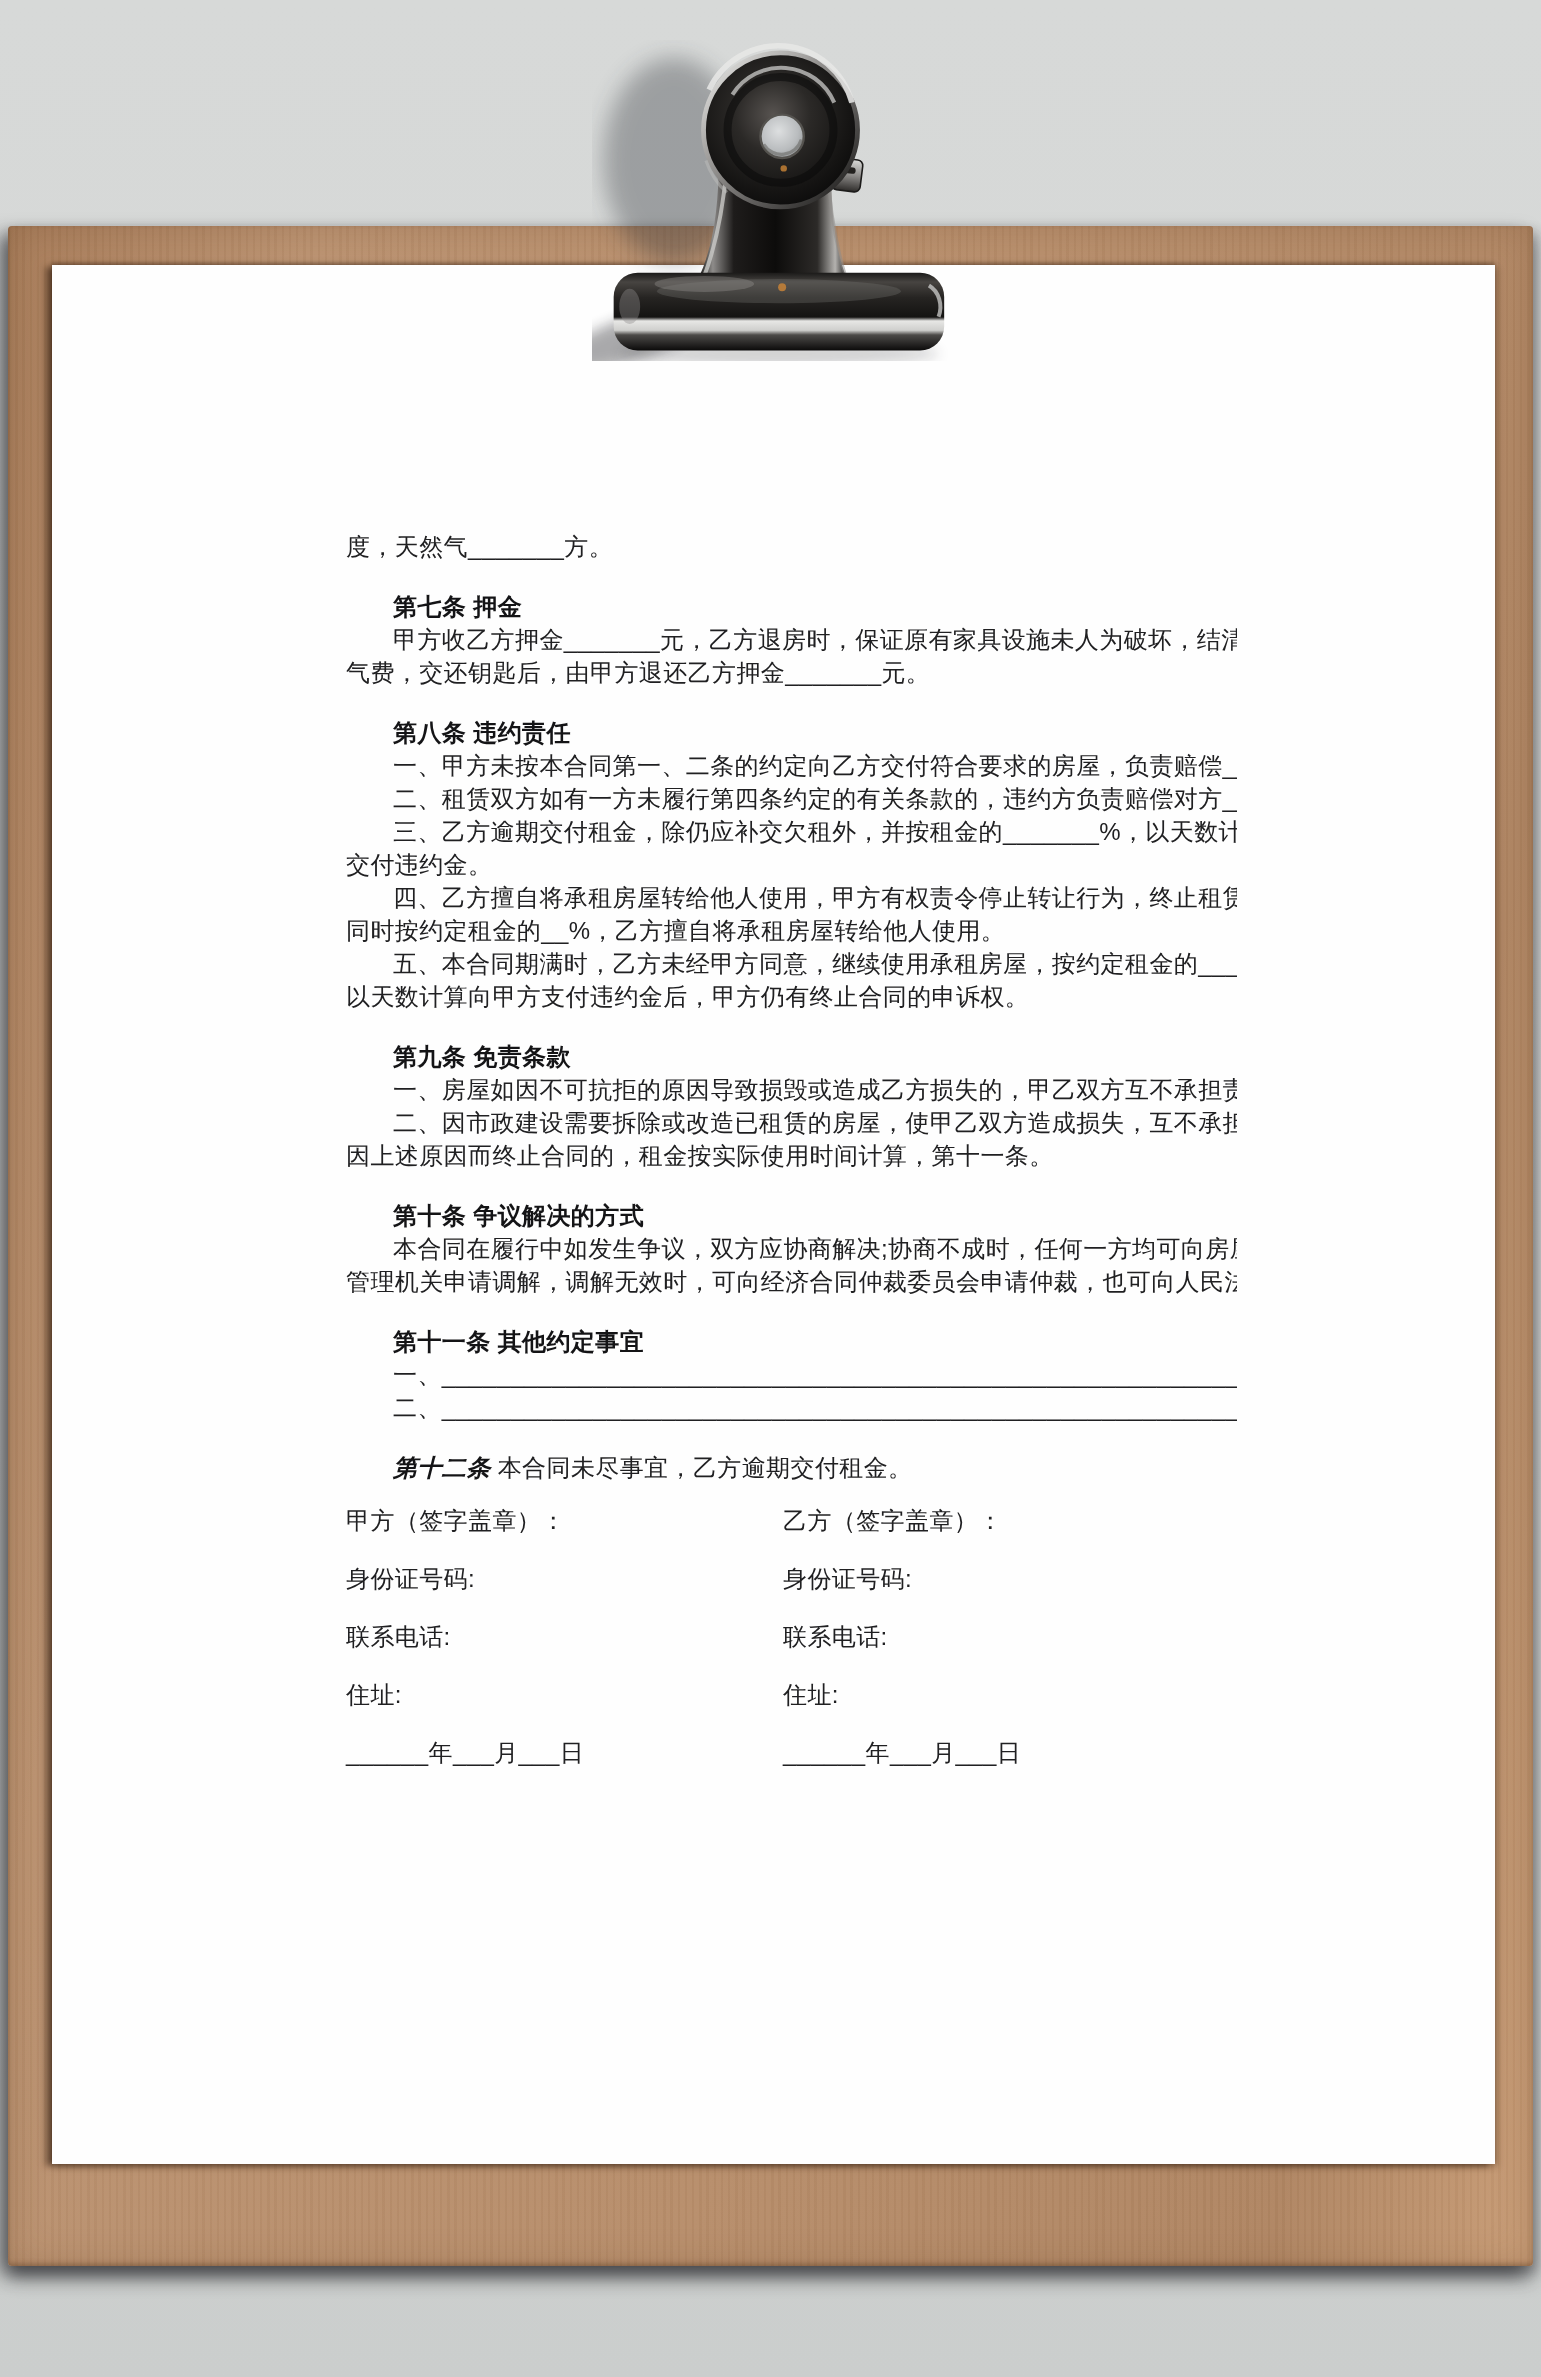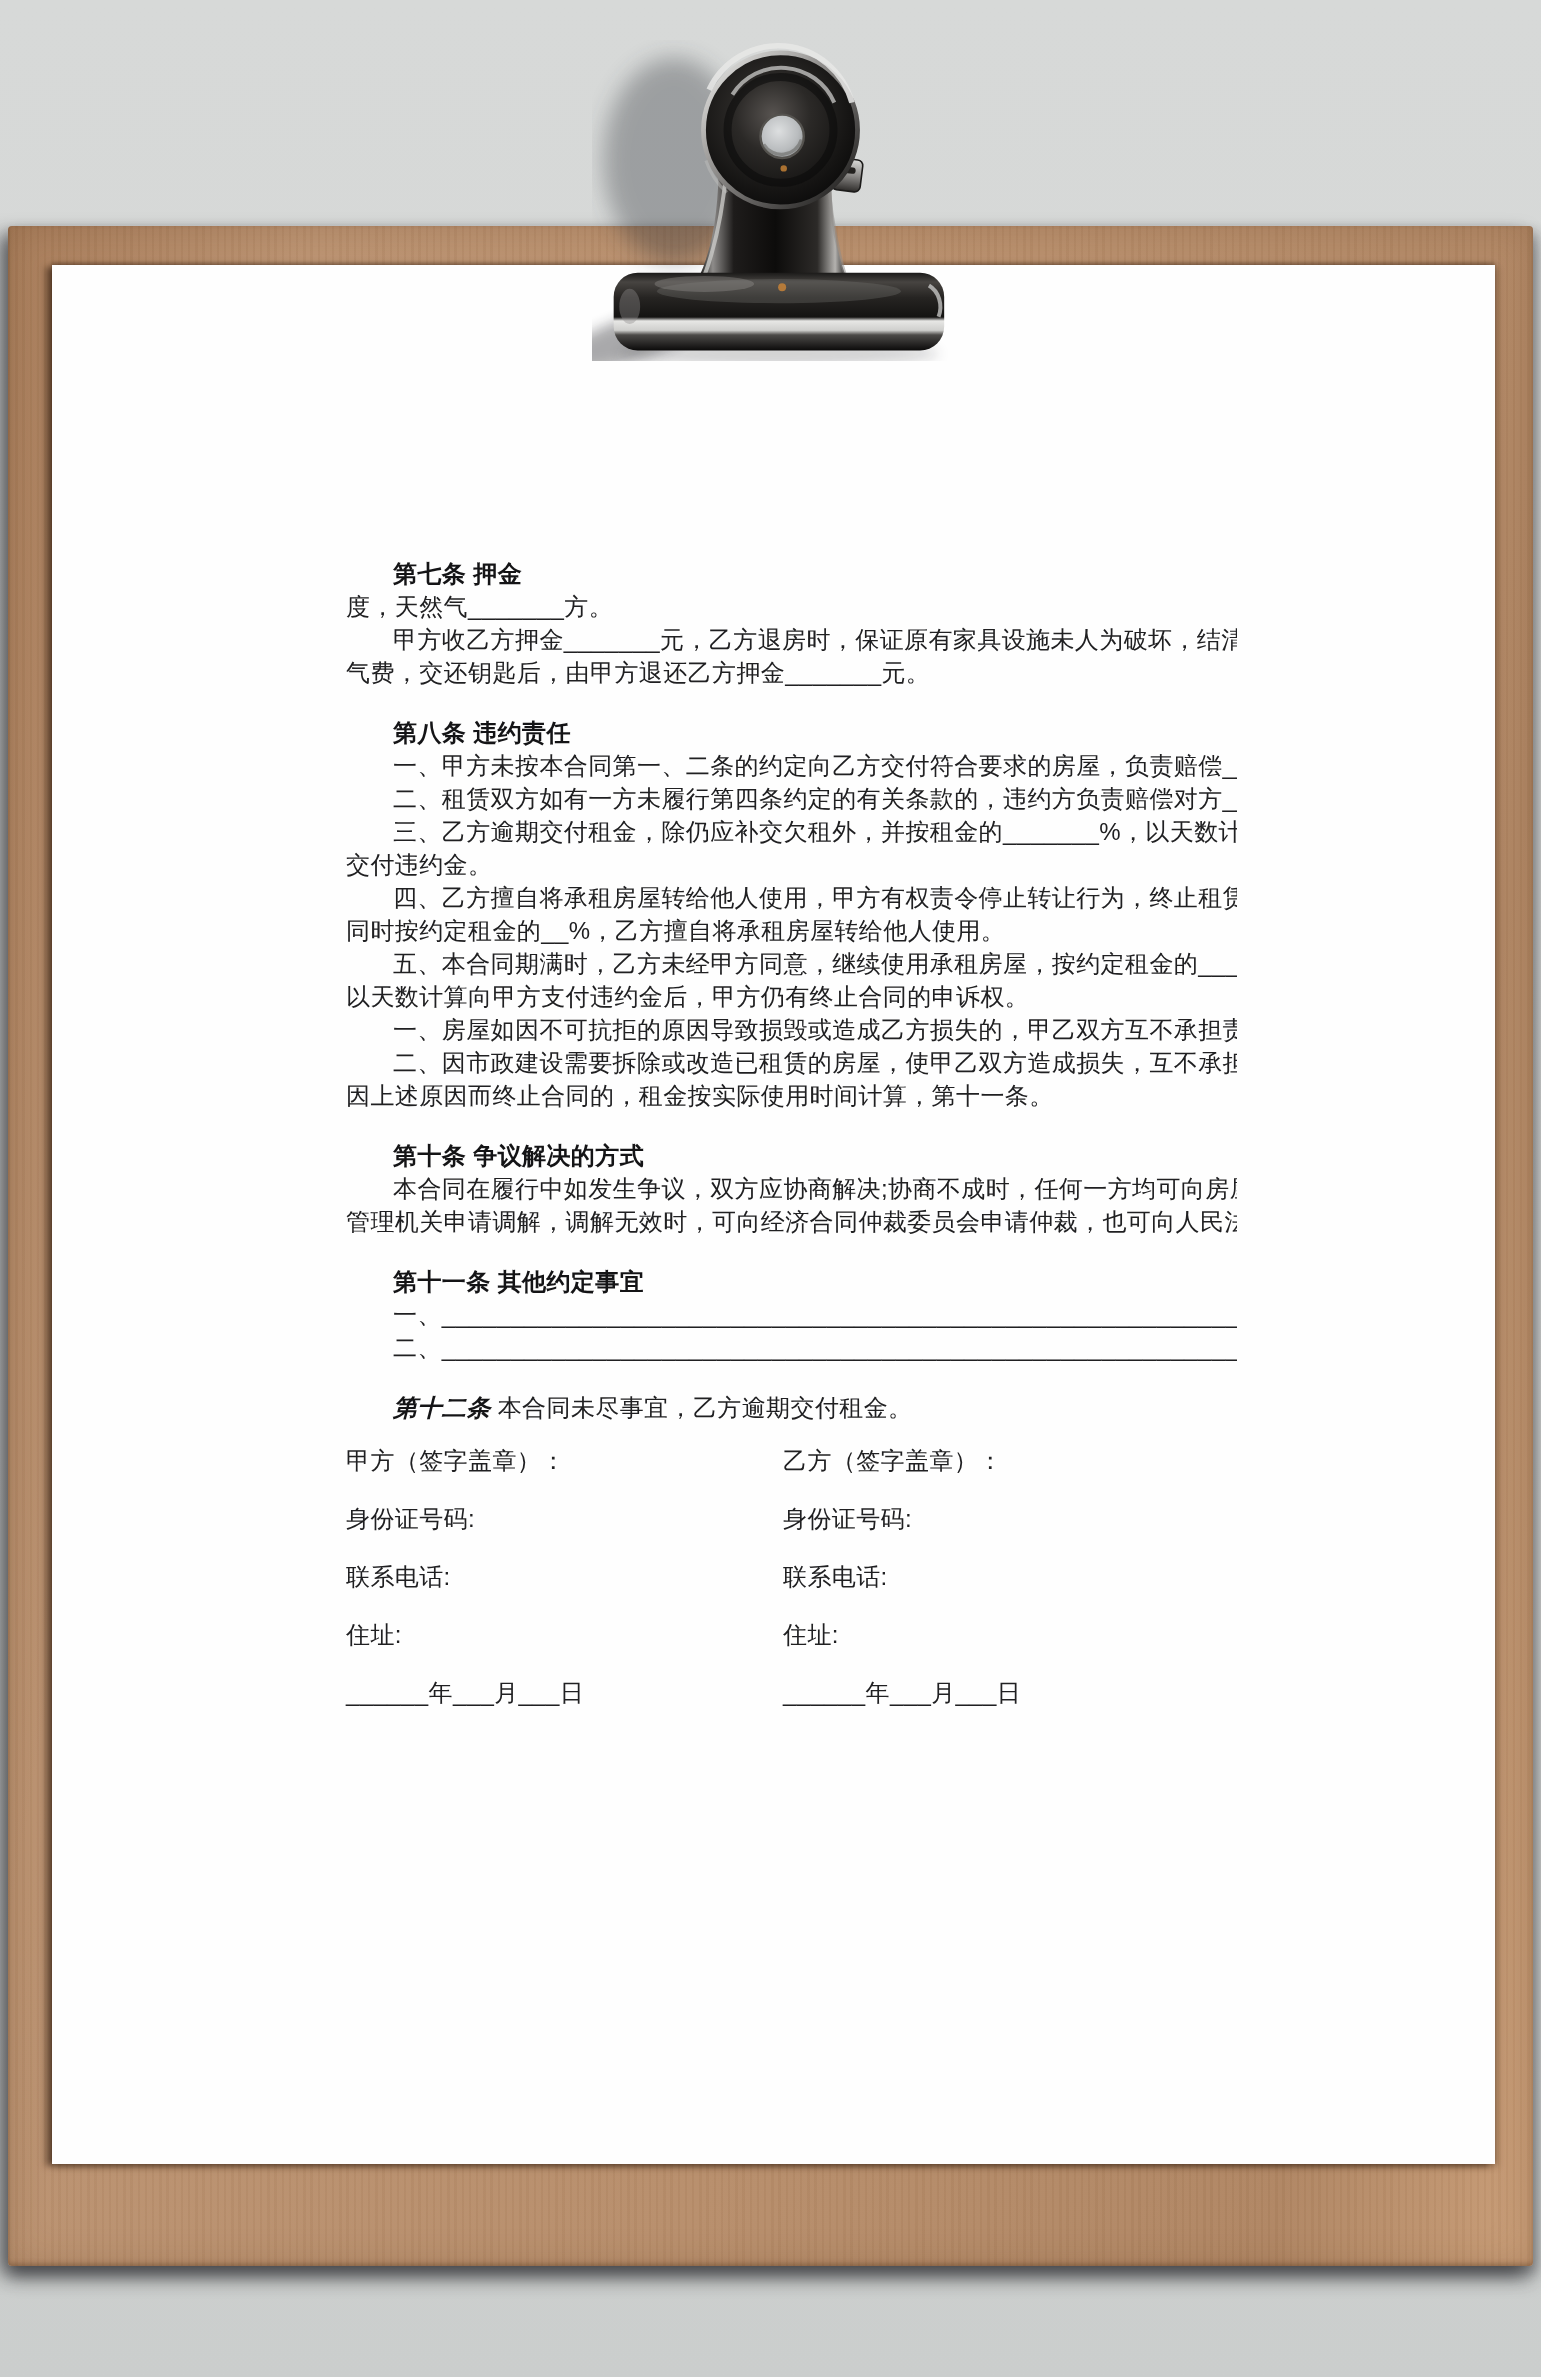--- a/index.html
+++ b/index.html
@@ -48,33 +48,34 @@
   .sig-row{white-space:nowrap;line-height:33px;margin-bottom:25px;color:#202022;}
   
   .clip-wrap{position:absolute;left:592px;top:40px;width:361px;height:321px;z-index:5;}
 </style>
 </head>
 <body>
 
 <div class="board">
   <div class="paper">
     <div class="doc">
+        <div class="ln">度，天然气_______方。</div>
         <div class="ln i h g">第七条 押金</div>
-        <div class="ln">度，天然气_______方。</div>
         <div class="ln i">甲方收乙方押金_______元，乙方退房时，保证原有家具设施未人为破坏，结清水、电、</div>
         <div class="ln">气费，交还钥匙后，由甲方退还乙方押金_______元。</div>
         <div class="ln i h g">第八条 违约责任</div>
         <div class="ln i">一、甲方未按本合同第一、二条的约定向乙方交付符合要求的房屋，负责赔偿_______元。</div>
         <div class="ln i">二、租赁双方如有一方未履行第四条约定的有关条款的，违约方负责赔偿对方_______元。</div>
         <div class="ln i">三、乙方逾期交付租金，除仍应补交欠租外，并按租金的_______%，以天数计算向甲方</div>
         <div class="ln">交付违约金。</div>
         <div class="ln i">四、乙方擅自将承租房屋转给他人使用，甲方有权责令停止转让行为，终止租赁合同。</div>
         <div class="ln">同时按约定租金的__%，乙方擅自将承租房屋转给他人使用。</div>
         <div class="ln i">五、本合同期满时，乙方未经甲方同意，继续使用承租房屋，按约定租金的_______%，</div>
         <div class="ln">以天数计算向甲方支付违约金后，甲方仍有终止合同的申诉权。</div>
+        <div class="ln i h g">第九条 免责条款</div>
         <div class="ln i">一、房屋如因不可抗拒的原因导致损毁或造成乙方损失的，甲乙双方互不承担责任。</div>
         <div class="ln i">二、因市政建设需要拆除或改造已租赁的房屋，使甲乙双方造成损失，互不承担责任。</div>
         <div class="ln">因上述原因而终止合同的，租金按实际使用时间计算，第十一条。</div>
         <div class="ln i h g">第十条 争议解决的方式</div>
         <div class="ln i">本合同在履行中如发生争议，双方应协商解决;协商不成时，任何一方均可向房屋租赁</div>
         <div class="ln">管理机关申请调解，调解无效时，可向经济合同仲裁委员会申请仲裁，也可向人民法院起诉。</div>
         <div class="ln i h g">第十一条 其他约定事宜</div>
         <div class="ln i">一、______________________________________________________________。</div>
         <div class="ln i">二、______________________________________________________________。</div>
         <div class="ln i g"><b>第十二条</b><span> 本合同未尽事宜，乙方逾期交付租金。</span></div>

